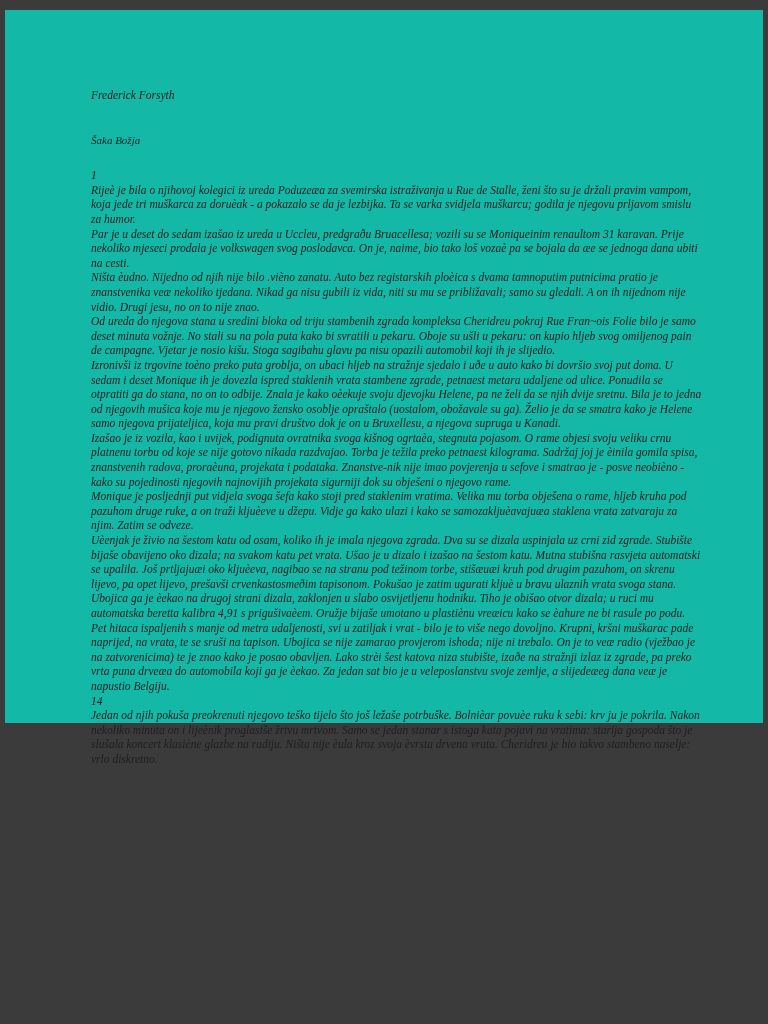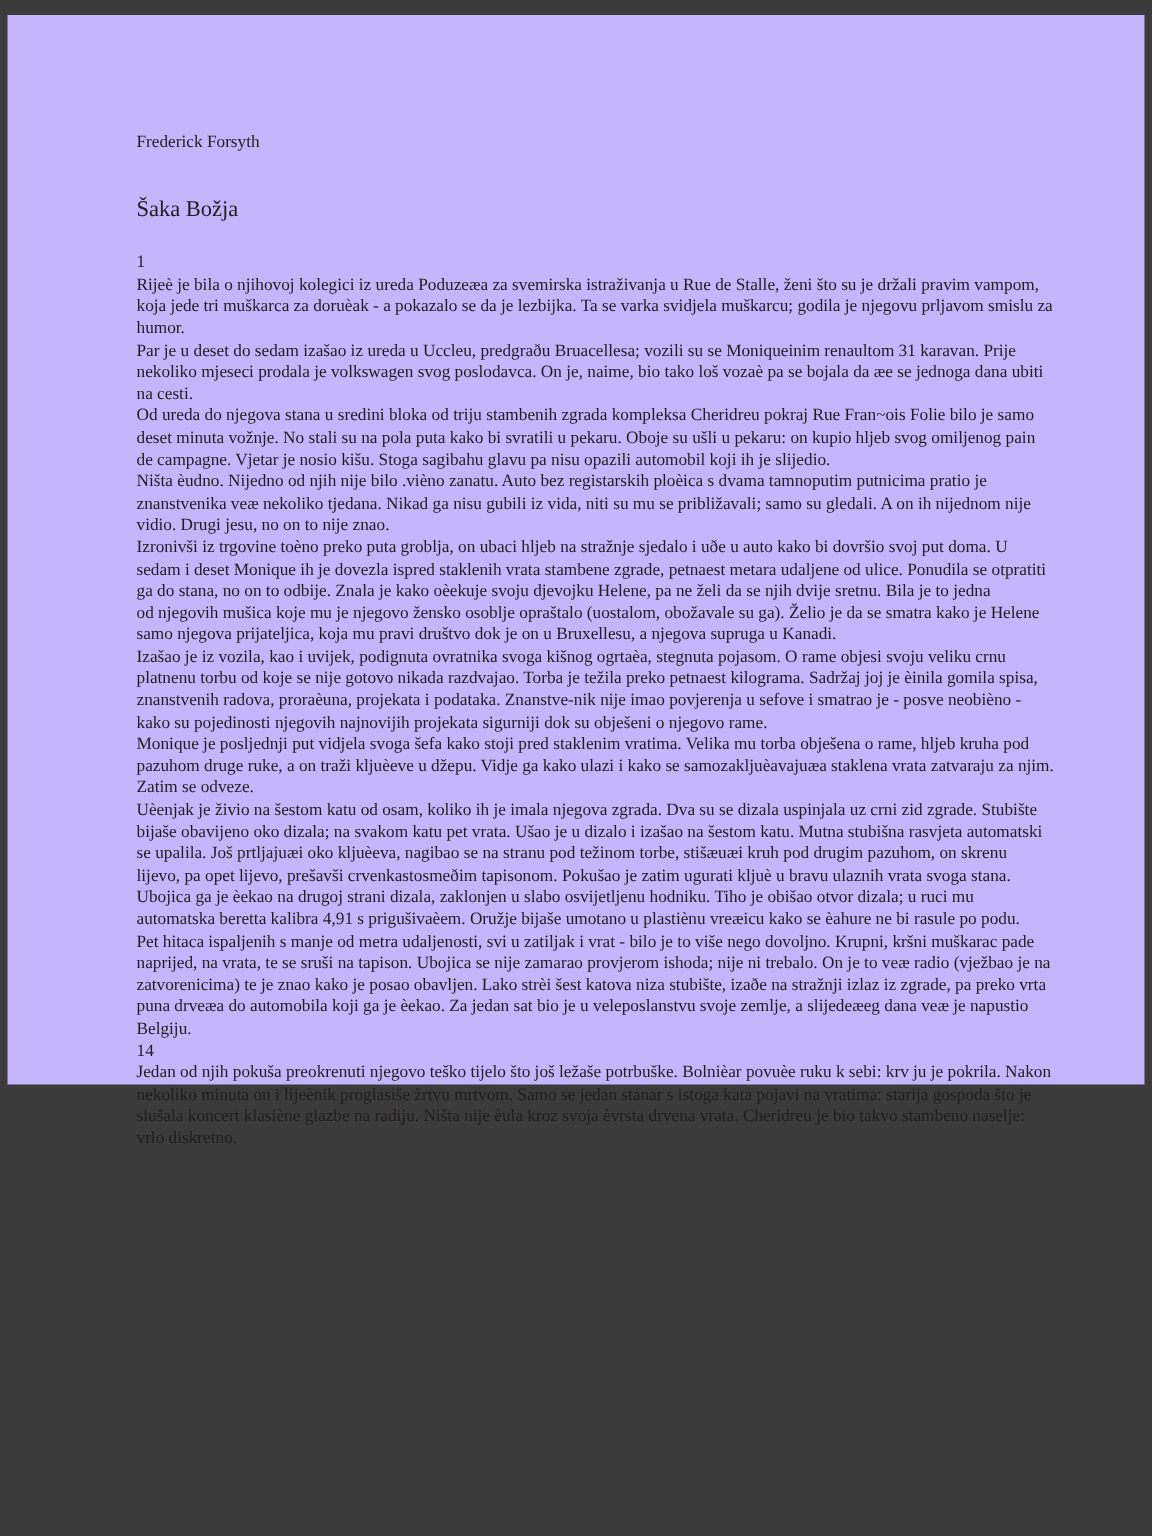--- a/index.html
+++ b/index.html
@@ -10,47 +10,48 @@
     overflow: hidden;
     position: relative;
     font-family: "Liberation Serif", serif;
   }
   .page {
     position: absolute;
     top: 10px;
     left: 5px;
     width: 758px;
     height: 713px;
-    background: #c4b5fd;
+    background: #14b8a6;
+    font-style: italic;
   }
   .content {
     padding: 78px 60px 0 86px;
     color: #211d1e;
     font-size: 11.5px;
     line-height: 14.6px;
     text-align: left;
   }
   .author  { margin: 0; }
-  .title   { margin: 30px 0 0 0; font-weight: normal; font-size: 15px; }
+  .title   { margin: 30px 0 0 0; font-weight: normal; font-size: 11px; }
   .chapter { margin: 21px 0 0 0; }
   .body-par { margin: 0; white-space: pre-wrap; }
 </style>
 </head>
 <body>
 
 <div class="page">
   <div class="content">
     <p class="author">Frederick Forsyth</p>
     <p class="title">Šaka Božja</p>
     <p class="chapter">1</p>
     <div>
         <p class="body-par">Rijeè je bila o njihovoj kolegici iz ureda Poduzeæa za svemirska istraživanja u Rue de Stalle, ženi što su je držali pravim vampom, koja jede tri muškarca za doruèak - a pokazalo se da je lezbijka. Ta se varka svidjela muškarcu; godila je njegovu prljavom smislu za humor.</p>
         <p class="body-par">Par je u deset do sedam izašao iz ureda u Uccleu, predgraðu Bruacellesa; vozili su se Moniqueinim renaultom 31 karavan. Prije nekoliko mjeseci prodala je volkswagen svog poslodavca. On je, naime, bio tako loš vozaè pa se bojala da æe se jednoga dana ubiti na cesti.</p>
+        <p class="body-par">Ništa èudno. Nijedno od njih nije bilo .vièno zanatu. Auto bez registarskih ploèica s dvama tamnoputim putnicima pratio je znanstvenika veæ nekoliko tjedana. Nikad ga nisu gubili iz vida, niti su mu se približavali; samo su gledali. A on ih nijednom nije vidio. Drugi jesu, no on to nije znao.</p>
         <p class="body-par">Od ureda do njegova stana u sredini bloka od triju stambenih zgrada kompleksa Cheridreu pokraj Rue Fran~ois Folie bilo je samo deset minuta vožnje. No stali su na pola puta kako bi svratili u pekaru. Oboje su ušli u pekaru: on kupio hljeb svog omiljenog pain de campagne. Vjetar je nosio kišu. Stoga sagibahu glavu pa nisu opazili automobil koji ih je slijedio.</p>
-        <p class="body-par">Ništa èudno. Nijedno od njih nije bilo .vièno zanatu. Auto bez registarskih ploèica s dvama tamnoputim putnicima pratio je znanstvenika veæ nekoliko tjedana. Nikad ga nisu gubili iz vida, niti su mu se približavali; samo su gledali. A on ih nijednom nije vidio. Drugi jesu, no on to nije znao.</p>
         <p class="body-par">Izronivši iz trgovine toèno preko puta groblja, on ubaci hljeb na stražnje sjedalo i uðe u auto kako bi dovršio svoj put doma. U sedam i deset Monique ih je dovezla ispred staklenih vrata stambene zgrade, petnaest metara udaljene od ulice. Ponudila se otpratiti ga do stana, no on to odbije. Znala je kako oèekuje svoju djevojku Helene, pa ne želi da se njih dvije sretnu. Bila je to jedna</p>
         <p class="body-par">od njegovih mušica koje mu je njegovo žensko osoblje opraštalo (uostalom, obožavale su ga). Želio je da se smatra kako je Helene samo njegova prijateljica, koja mu pravi društvo dok je on u Bruxellesu, a njegova supruga u Kanadi.</p>
         <p class="body-par">Izašao je iz vozila, kao i uvijek, podignuta ovratnika svoga kišnog ogrtaèa, stegnuta pojasom. O rame objesi svoju veliku crnu platnenu torbu od koje se nije gotovo nikada razdvajao. Torba je težila preko petnaest kilograma. Sadržaj joj je èinila gomila spisa, znanstvenih radova, proraèuna, projekata i podataka. Znanstve-nik nije imao povjerenja u sefove i smatrao je - posve neobièno - kako su pojedinosti njegovih najnovijih projekata sigurniji dok su obješeni o njegovo rame.</p>
         <p class="body-par">Monique je posljednji put vidjela svoga šefa kako stoji pred staklenim vratima. Velika mu torba obješena o rame, hljeb kruha pod pazuhom druge ruke, a on traži kljuèeve u džepu. Vidje ga kako ulazi i kako se samozakljuèavajuæa staklena vrata zatvaraju za njim. Zatim se odveze.</p>
         <p class="body-par">Uèenjak je živio na šestom katu od osam, koliko ih je imala njegova zgrada. Dva su se dizala uspinjala uz crni zid zgrade. Stubište bijaše obavijeno oko dizala; na svakom katu pet vrata. Ušao je u dizalo i izašao na šestom katu. Mutna stubišna rasvjeta automatski se upalila. Još prtljajuæi oko kljuèeva, nagibao se na stranu pod težinom torbe, stišæuæi kruh pod drugim pazuhom, on skrenu lijevo, pa opet lijevo, prešavši crvenkastosmeðim tapisonom. Pokušao je zatim ugurati kljuè u bravu ulaznih vrata svoga stana.</p>
         <p class="body-par">Ubojica ga je èekao na drugoj strani dizala, zaklonjen u slabo osvijetljenu hodniku. Tiho je obišao otvor dizala; u ruci mu automatska beretta kalibra 4,91 s prigušivaèem. Oružje bijaše umotano u plastiènu vreæicu kako se èahure ne bi rasule po podu.</p>
         <p class="body-par">Pet hitaca ispaljenih s manje od metra udaljenosti, svi u zatiljak i vrat - bilo je to više nego dovoljno. Krupni, kršni muškarac pade naprijed, na vrata, te se sruši na tapison. Ubojica se nije zamarao provjerom ishoda; nije ni trebalo. On je to veæ radio (vježbao je na zatvorenicima) te je znao kako je posao obavljen. Lako strèi šest katova niza stubište, izaðe na stražnji izlaz iz zgrade, pa preko vrta puna drveæa do automobila koji ga je èekao. Za jedan sat bio je u veleposlanstvu svoje zemlje, a slijedeæeg dana veæ je napustio Belgiju.</p>
         <p class="body-par">14</p>
         <p class="body-par">Jedan od njih pokuša preokrenuti njegovo teško tijelo što još ležaše potrbuške. Bolnièar povuèe ruku k sebi: krv ju je pokrila. Nakon nekoliko minuta on i lijeènik proglasiše žrtvu mrtvom. Samo se jedan stanar s istoga kata pojavi na vratima: starija gospoda što je slušala koncert klasiène glazbe na radiju. Ništa nije èula kroz svoja èvrsta drvena vrata. Cheridreu je bio takvo stambeno naselje: vrlo diskretno.</p>
       </div>

